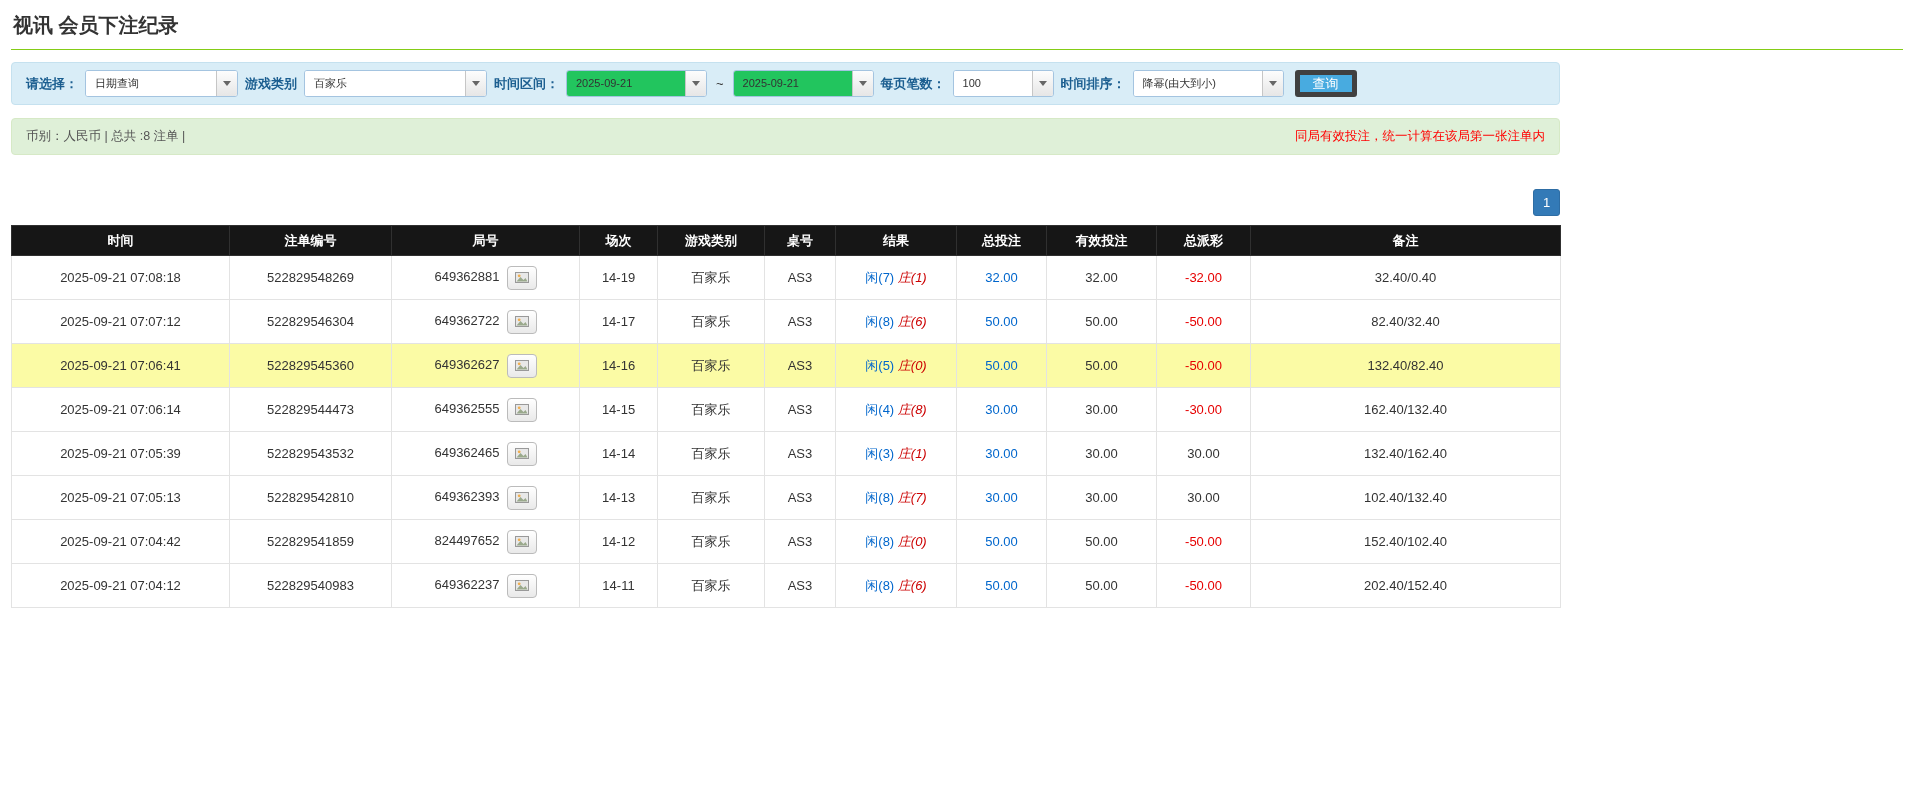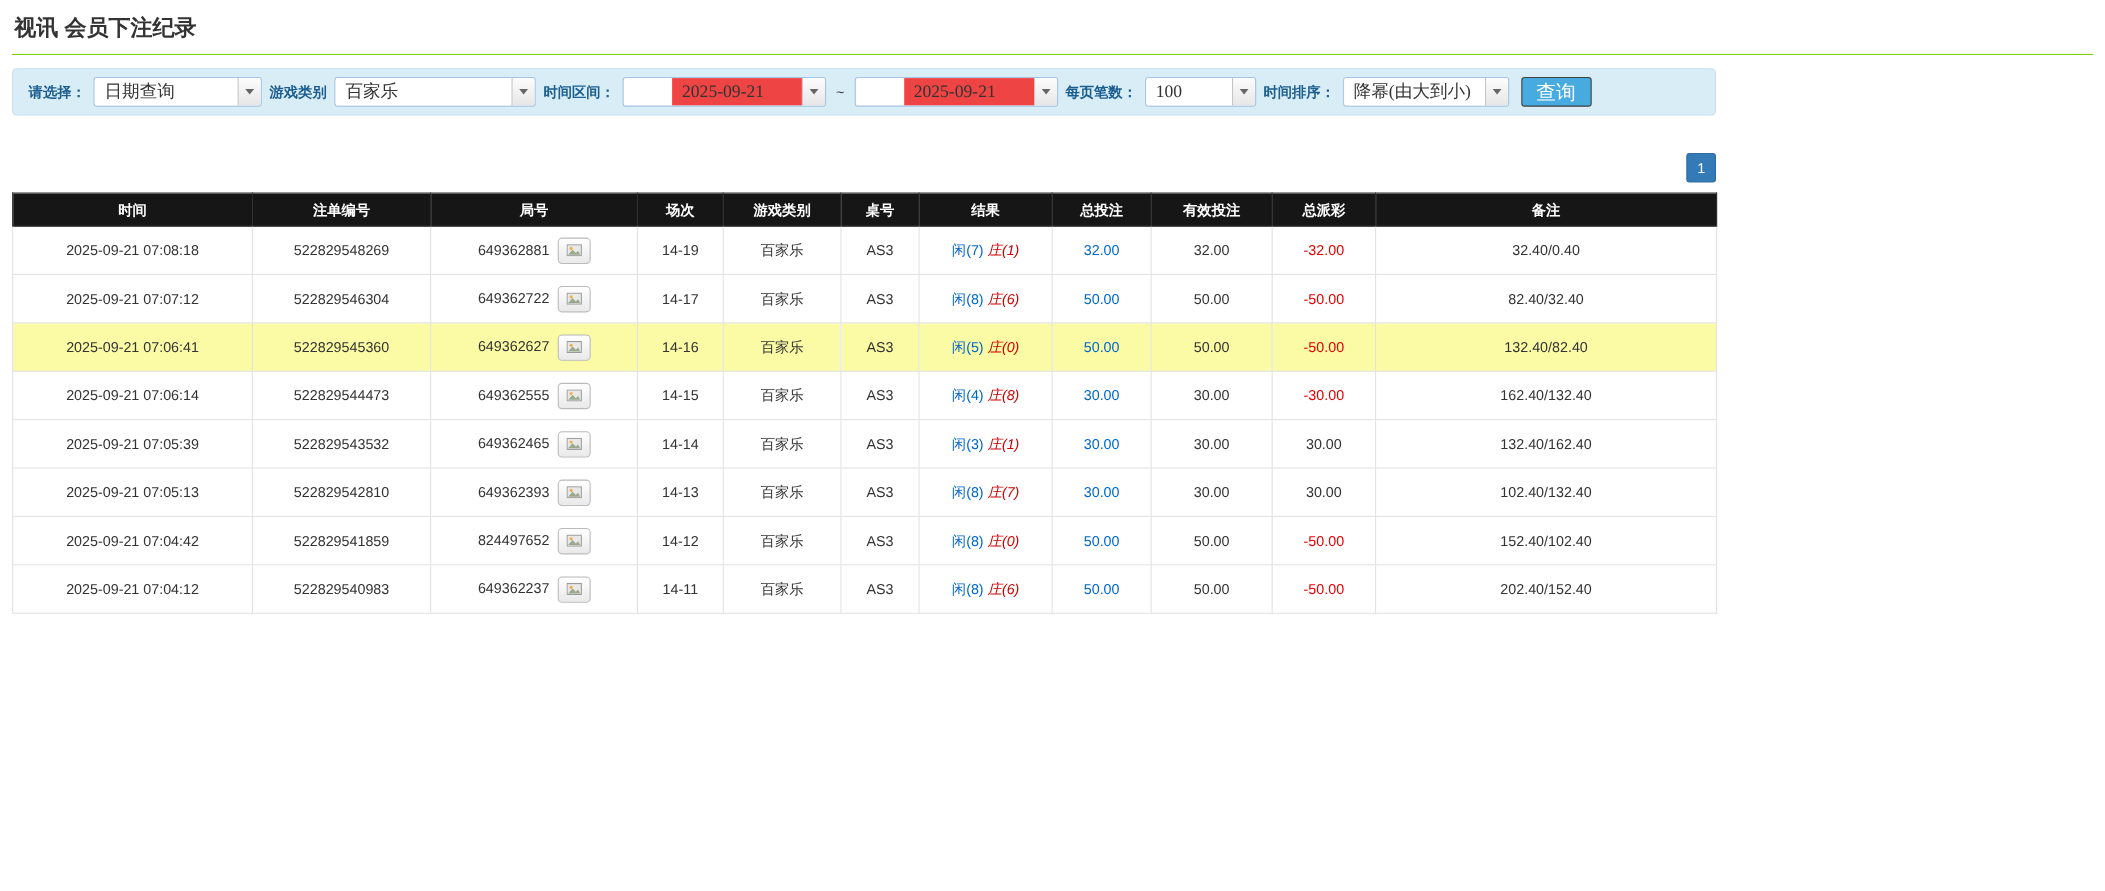--- a/index.html
+++ b/index.html
@@ -42,27 +42,26 @@
     align-items: stretch;
     height: 27px;
     border: 1px solid #a4c4e0;
     background: #fff;
     border-radius: 3px;
     overflow: hidden;
   }
   .combo-value {
     padding: 0 9px;
     line-height: 25px;
-    font-size: 16px;
+    font-size: 11px;
     color: #333;
     background: #fff;
     white-space: nowrap;
-    font-family: Liberation Serif, serif;
-  }
-  .combo.date .combo-value { background: #ef4444; margin-left: 44px; }
+  }
+  .combo.date .combo-value { background: #22c55e; }
   .combo-caret {
     width: 21px;
     background: linear-gradient(#fdfdfd, #e6e6e6);
     border-left: 1px solid #c6c6c6;
     display: flex;
     align-items: center;
     justify-content: center;
     cursor: pointer;
   }
   .caret-down {
@@ -76,23 +75,23 @@
   .w-date .combo-value   { width: 118px; }
   .w-size .combo-value   { width: 78px; }
   .w-sort .combo-value   { width: 128px; }
 
   .search-btn {
     height: 27px;
     padding: 0 13px;
     margin-left: 4px;
     background: #48abe0;
     color: #fff;
-    border: 1px solid #404040;
+    border: 5px solid #404040;
     border-radius: 3px;
-    font-size: 18px;
+    font-size: 13px;
     font-family: inherit;
     cursor: pointer;
   }
 
   
   .summary-bar {
     margin-top: 13px;
     width: 1549px;
     background: #dff0d8;
     border: 1px solid #d6e9c6;
@@ -233,20 +232,24 @@
     <span class="combo w-sort">
       <span class="combo-value">降幂(由大到小)</span>
       <span class="combo-caret">
           <span class="caret-down"></span>
         </span>
     </span>
 
     <button class="search-btn">查询</button>
   </div>
 
+  <div class="summary-bar">
+    <span class="summary-info">币别：人民币 | 总共 :8 注单 |</span>
+    <span class="summary-notice">同局有效投注，统一计算在该局第一张注单内</span>
+  </div>
 
   <div class="pagination">
     <button class="page-btn">1</button>
   </div>
 
   <table class="records">
     <colgroup>
       <col style="width:218px">
         <col style="width:162px">
         <col style="width:188px">

